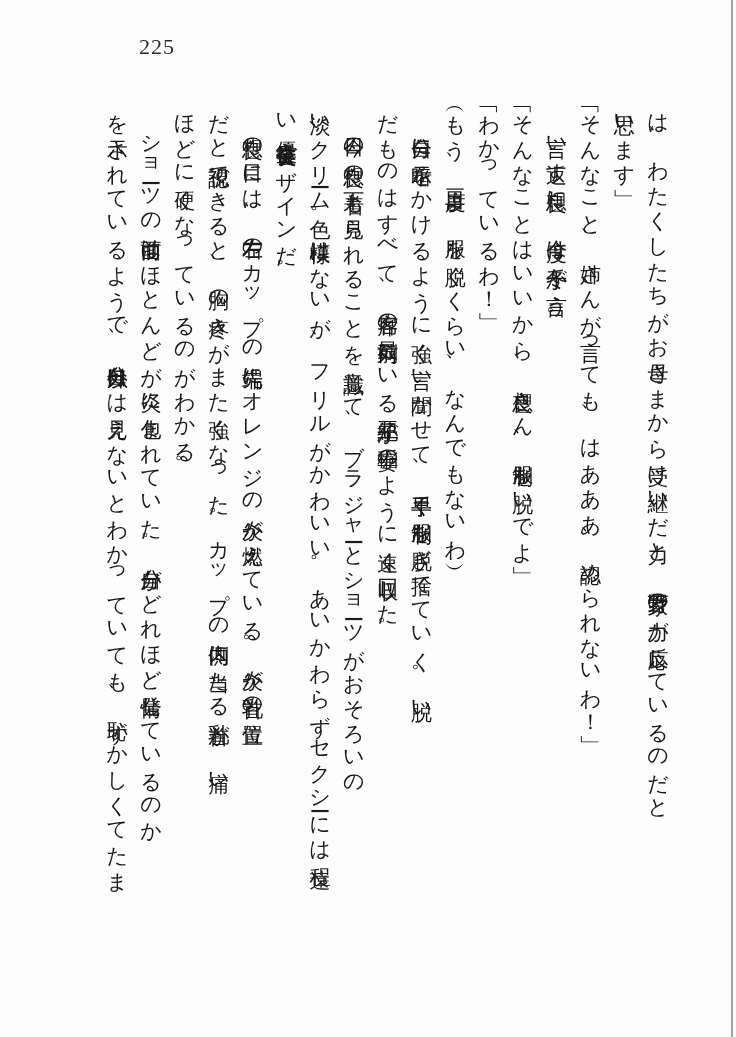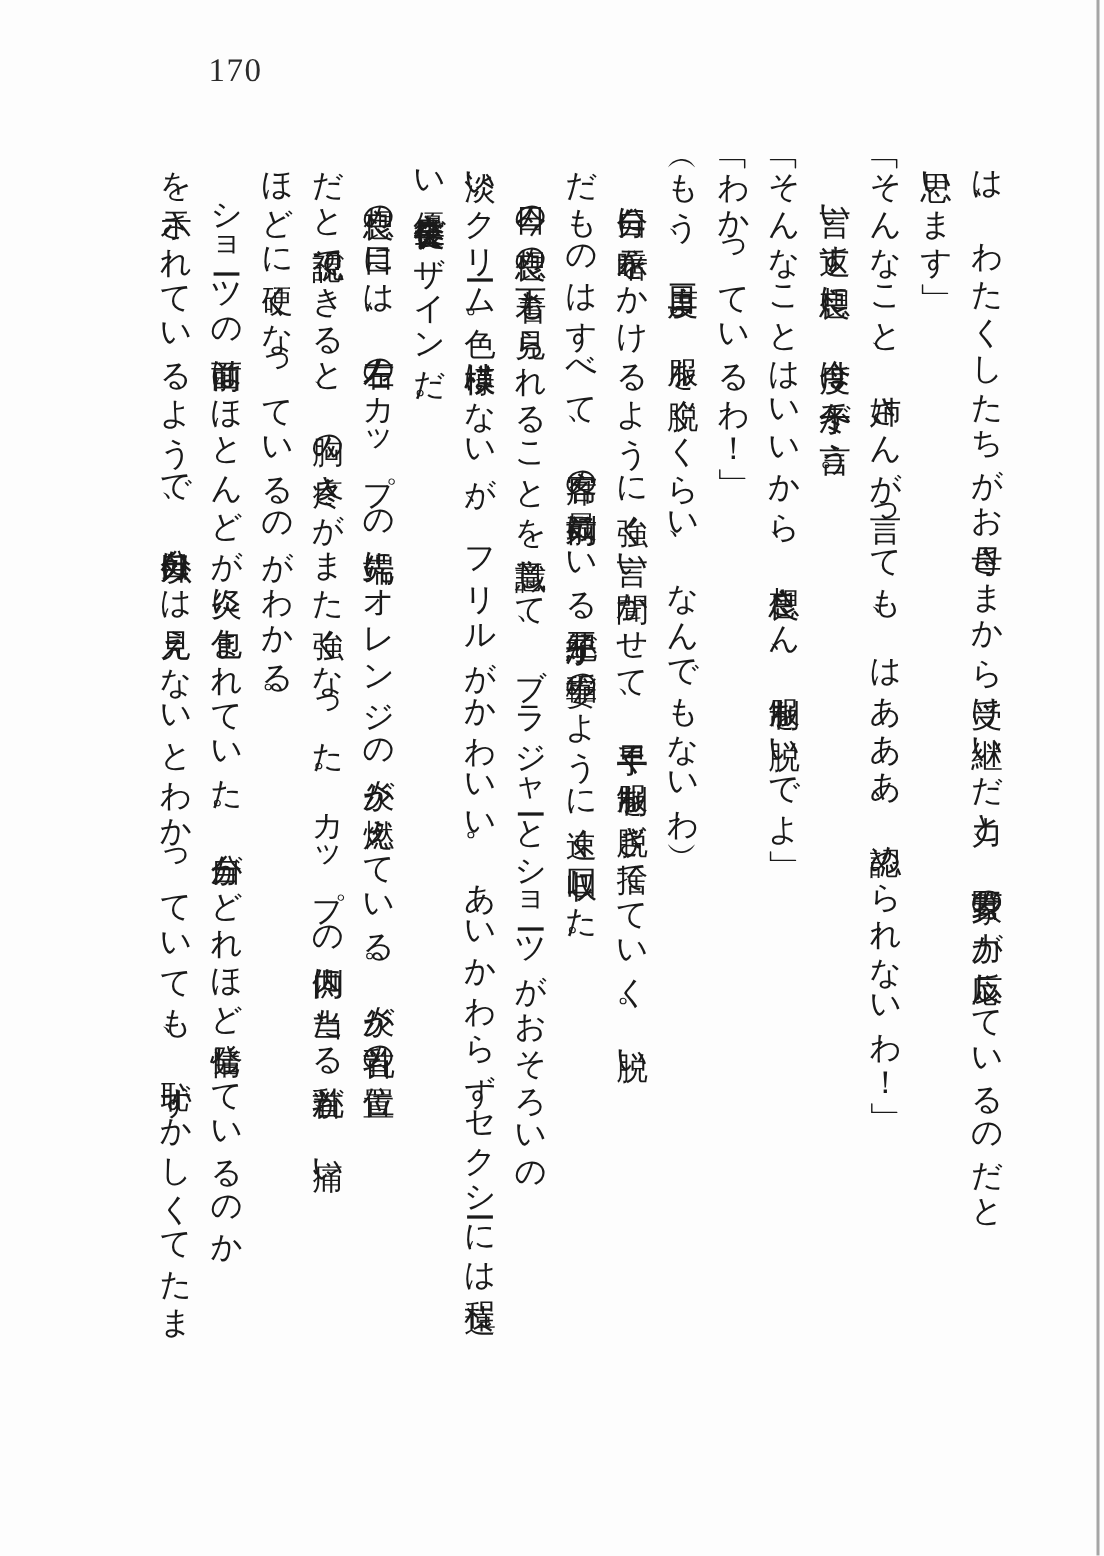--- a/index.html
+++ b/index.html
@@ -56,21 +56,21 @@
     left: 731px;
     width: 2px;
     background: #a5a5a5;
   }
 </style>
 </head>
 <body>
 
 <div class="page">
 
-  <div class="page-number">170</div>
+  <div class="page-number">225</div>
 
   <div class="text-block">
     <p class="line">は、わたくしたちがお母さまから受け継いだ力と、菅野家の力が反応しているのだと</p>
     <p class="line">思います」</p>
     <p class="line">「そんなこと、姉さんが言っても、はあああ、認められないわ！」</p>
     <p class="line indent">言い返す想良に、今度は千冬が言う。</p>
     <p class="line">「そんなことはいいから、想良さん、制服を脱いでよ」</p>
     <p class="line">「わかっているわ！」</p>
     <p class="line">（もう、三度目よ。服を脱ぐくらい、なんでもないわ）</p>
     <p class="line indent">自分に暗示をかけるように強く言い聞かせて、手早く制服を脱ぎ捨てていく。脱い</p>

